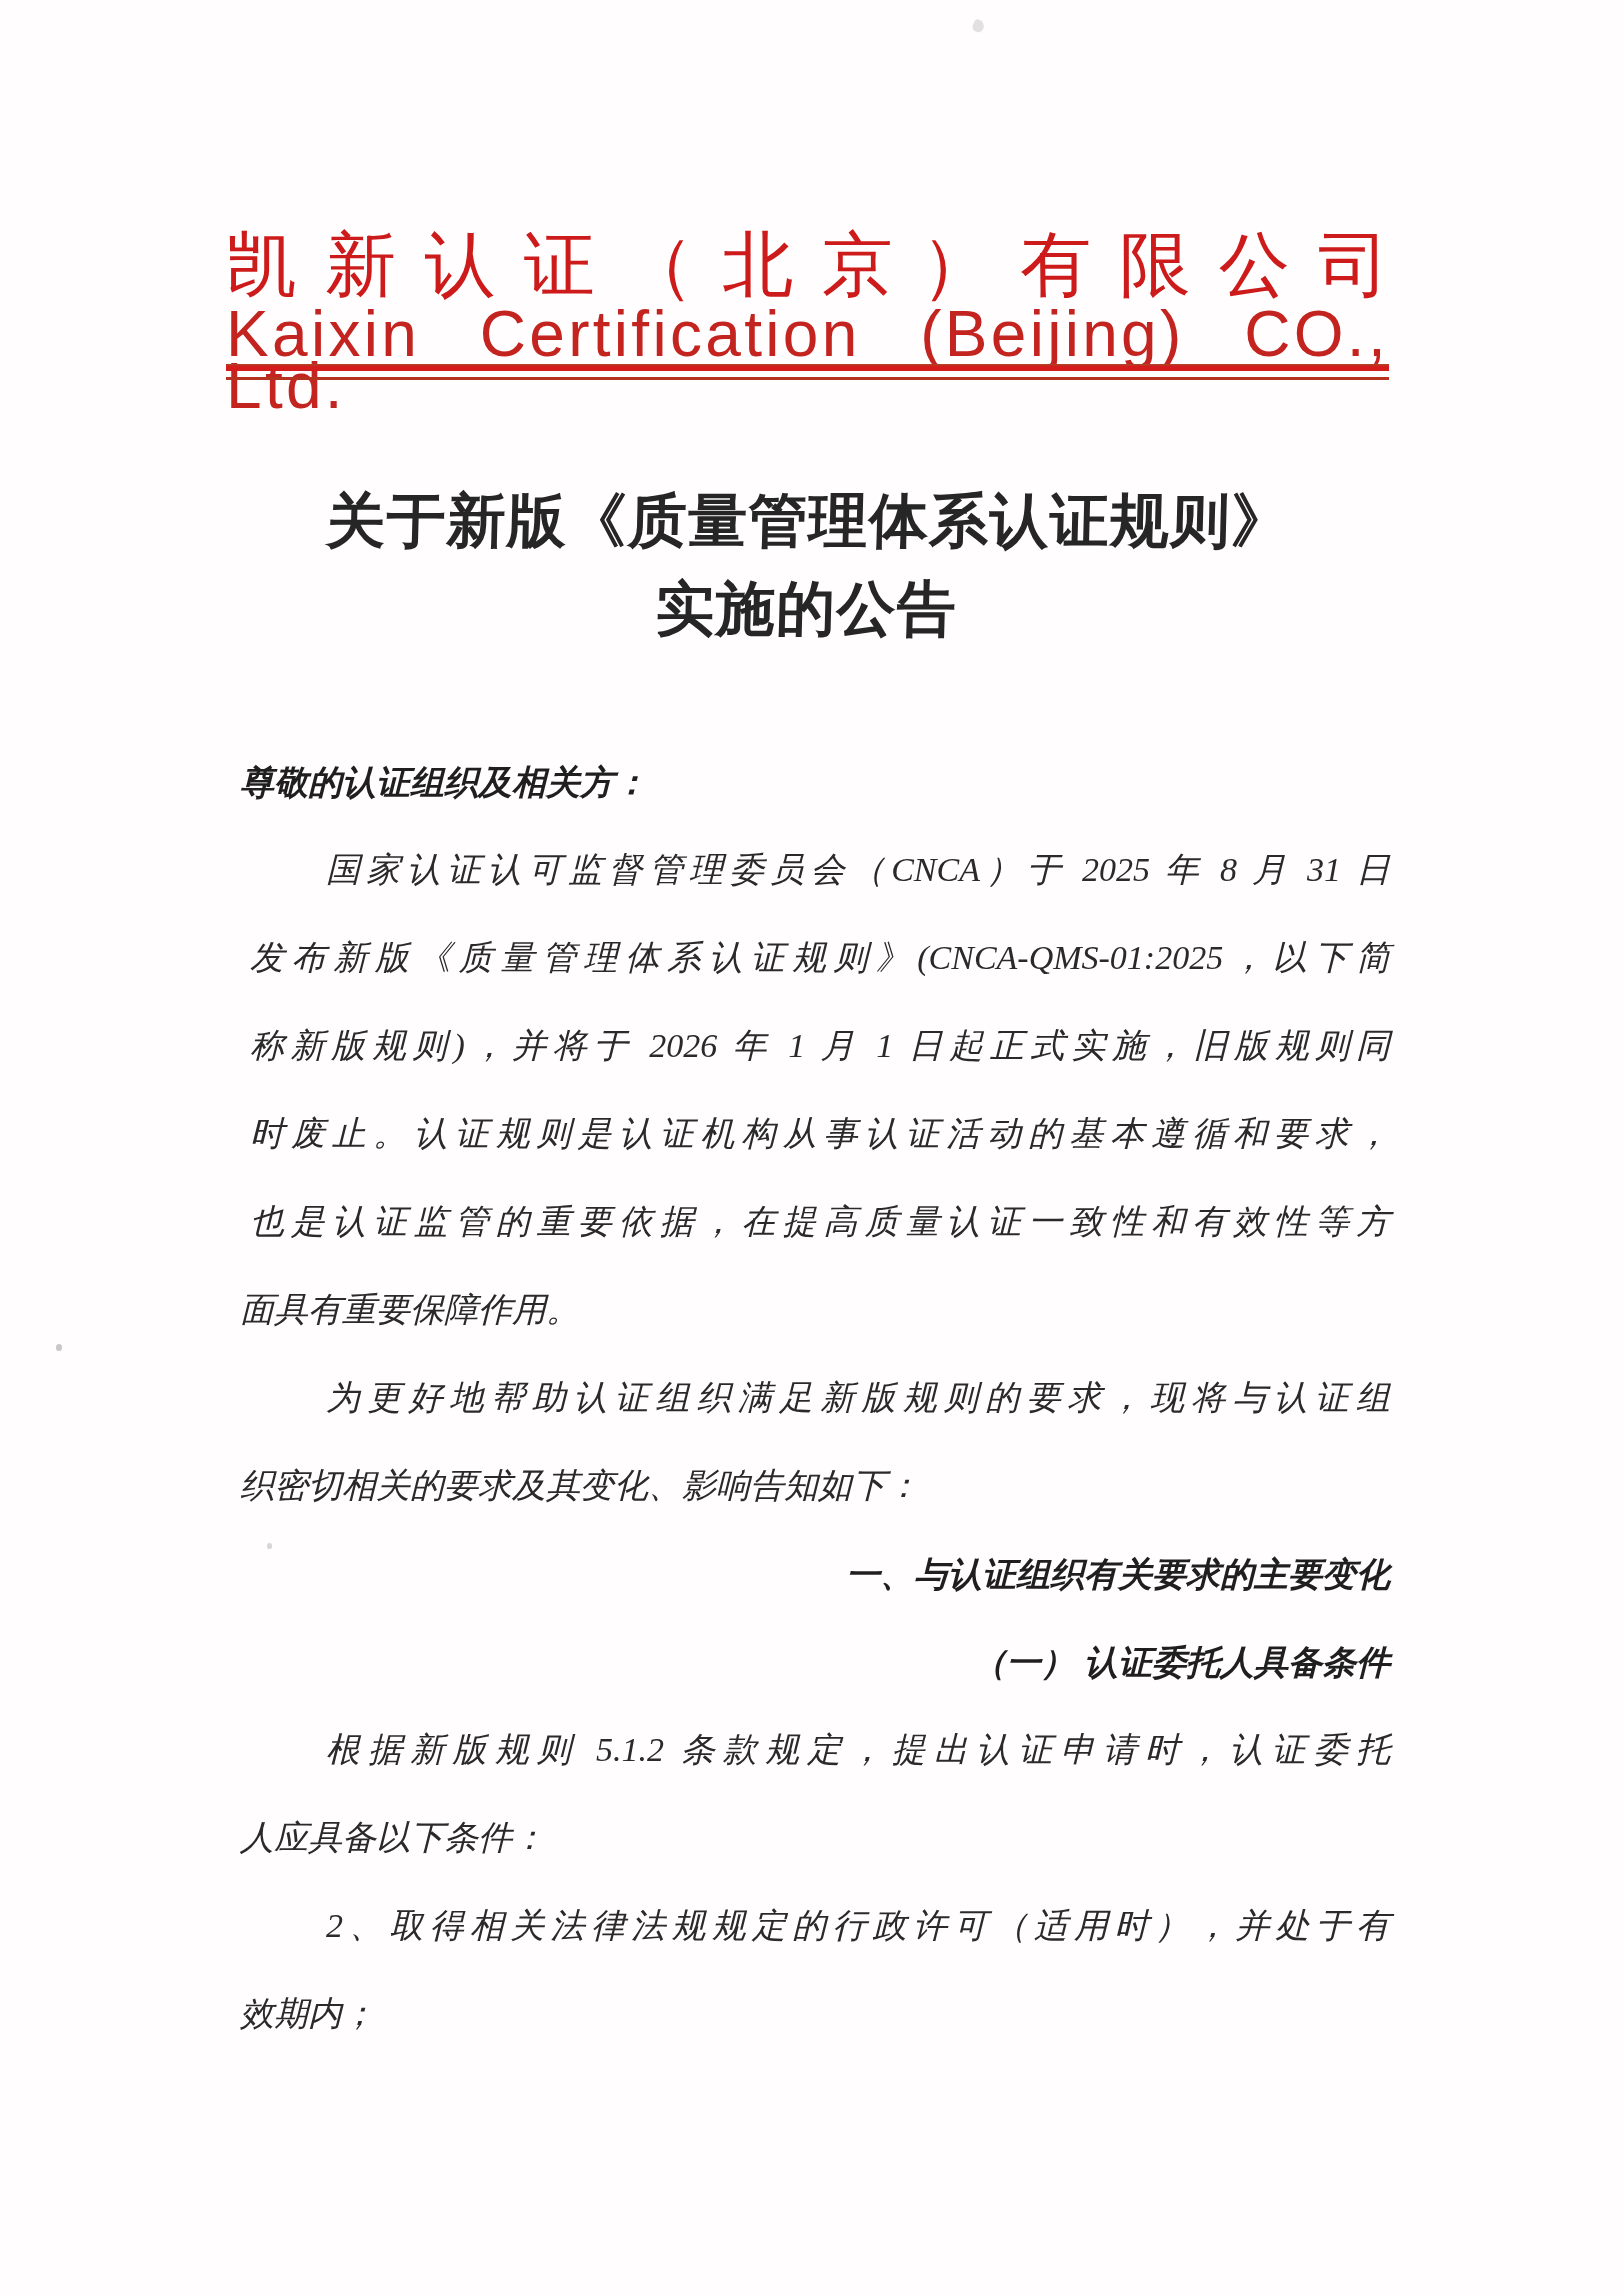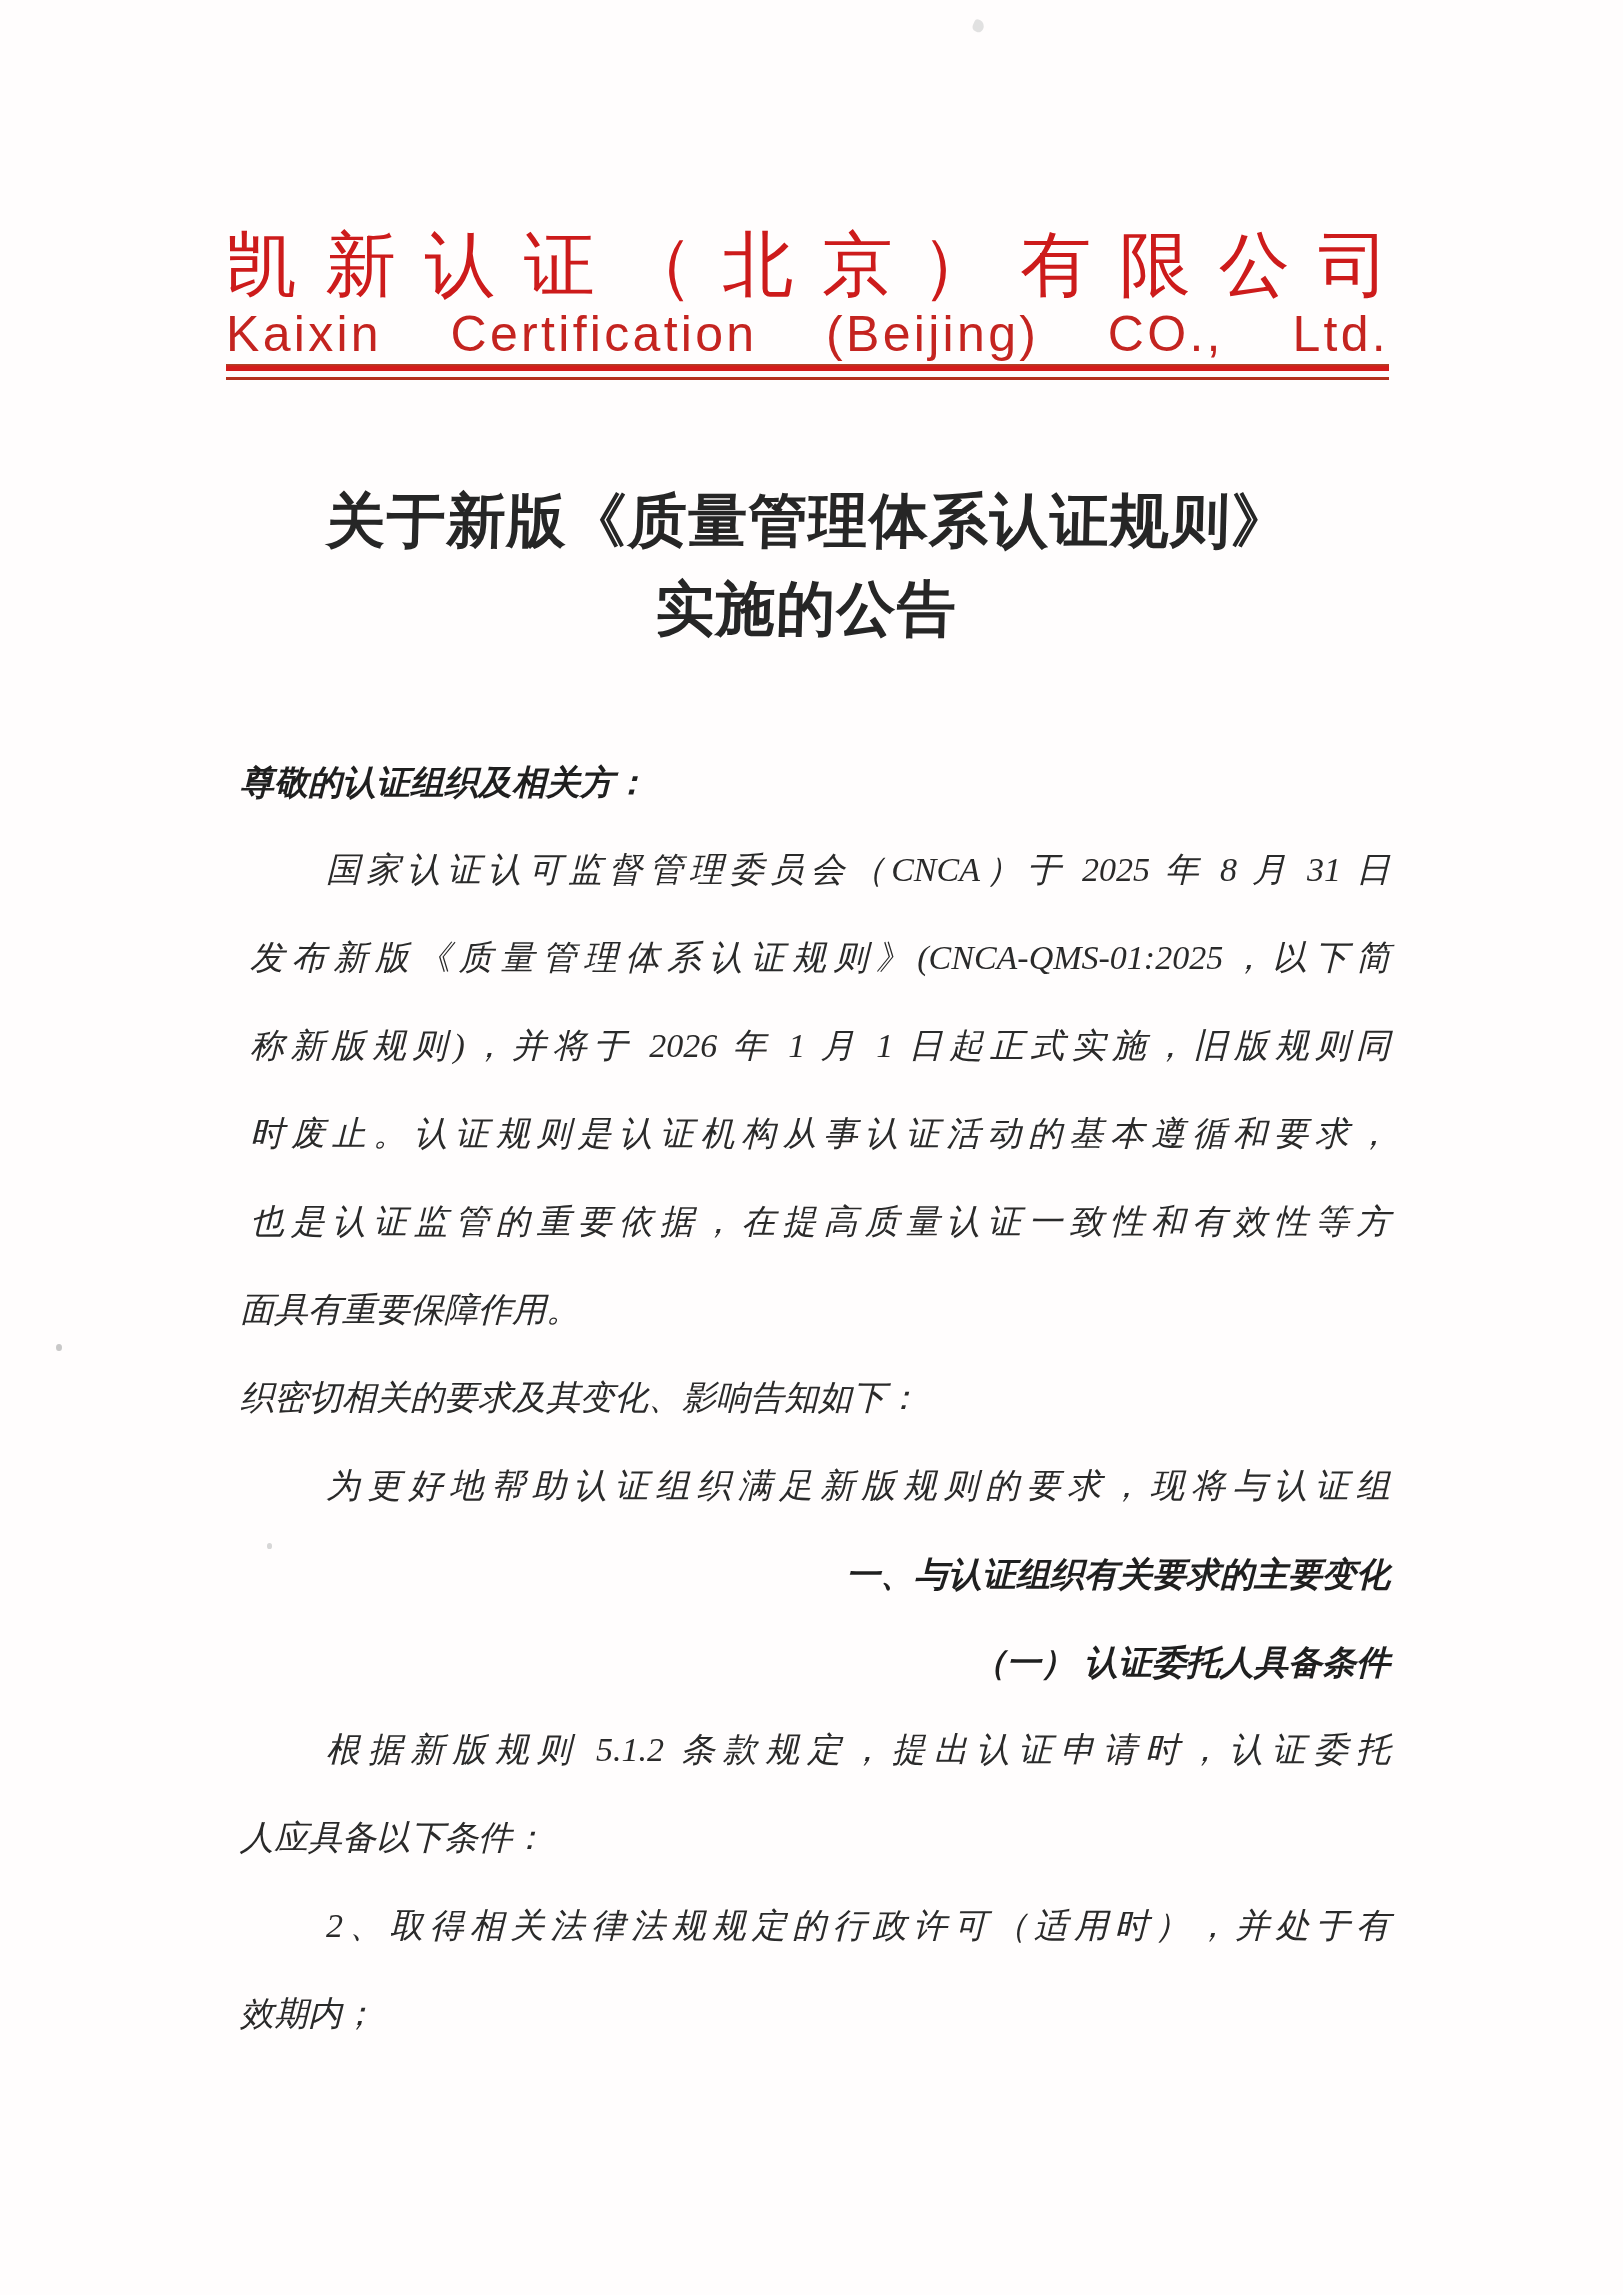--- a/index.html
+++ b/index.html
@@ -32,21 +32,21 @@
     color: #cd1b1b;
     text-align: justify;
     text-align-last: justify;
     white-space: normal;
   }
   .company-en {
     position: absolute;
     left: 0; top: 308px;
     width: 100%;
     font-family: "Liberation Sans", sans-serif;
-    font-size: 50px;
+    font-size: 64px;
     line-height: 52px;
     letter-spacing: 3.3px;
     color: #c42420;
     text-align: justify;
     text-align-last: justify;
   }
   .rule-thick {
     position: absolute;
     left: 0; top: 364px;
     width: 100%; height: 6.5px;
@@ -132,22 +132,22 @@
   </div>
 
   <div class="body-block">
     <div class="ln boldhead">尊敬的认证组织及相关方：</div>
     <div class="ln indent just">国家认证认可监督管理委员会（CNCA）于 2025 年 8 月 31 日</div>
     <div class="ln just">发布新版《质量管理体系认证规则》(CNCA-QMS-01:2025，以下简</div>
     <div class="ln just">称新版规则)，并将于 2026 年 1 月 1 日起正式实施，旧版规则同</div>
     <div class="ln just">时废止。认证规则是认证机构从事认证活动的基本遵循和要求，</div>
     <div class="ln just">也是认证监管的重要依据，在提高质量认证一致性和有效性等方</div>
     <div class="ln">面具有重要保障作用。</div>
+    <div class="ln indent just">为更好地帮助认证组织满足新版规则的要求，现将与认证组</div>
     <div class="ln">织密切相关的要求及其变化、影响告知如下：</div>
-    <div class="ln indent just">为更好地帮助认证组织满足新版规则的要求，现将与认证组</div>
     <div class="ln indent boldhead">一、与认证组织有关要求的主要变化</div>
     <div class="ln indent boldhead">（一） 认证委托人具备条件</div>
     <div class="ln indent just">根据新版规则 5.1.2 条款规定，提出认证申请时，认证委托</div>
     <div class="ln">人应具备以下条件：</div>
     <div class="ln indent just">2、取得相关法律法规规定的行政许可（适用时），并处于有</div>
     <div class="ln">效期内；</div>
   </div>
 
   <div class="speck speck-1"></div>
   <div class="speck speck-2"></div>

